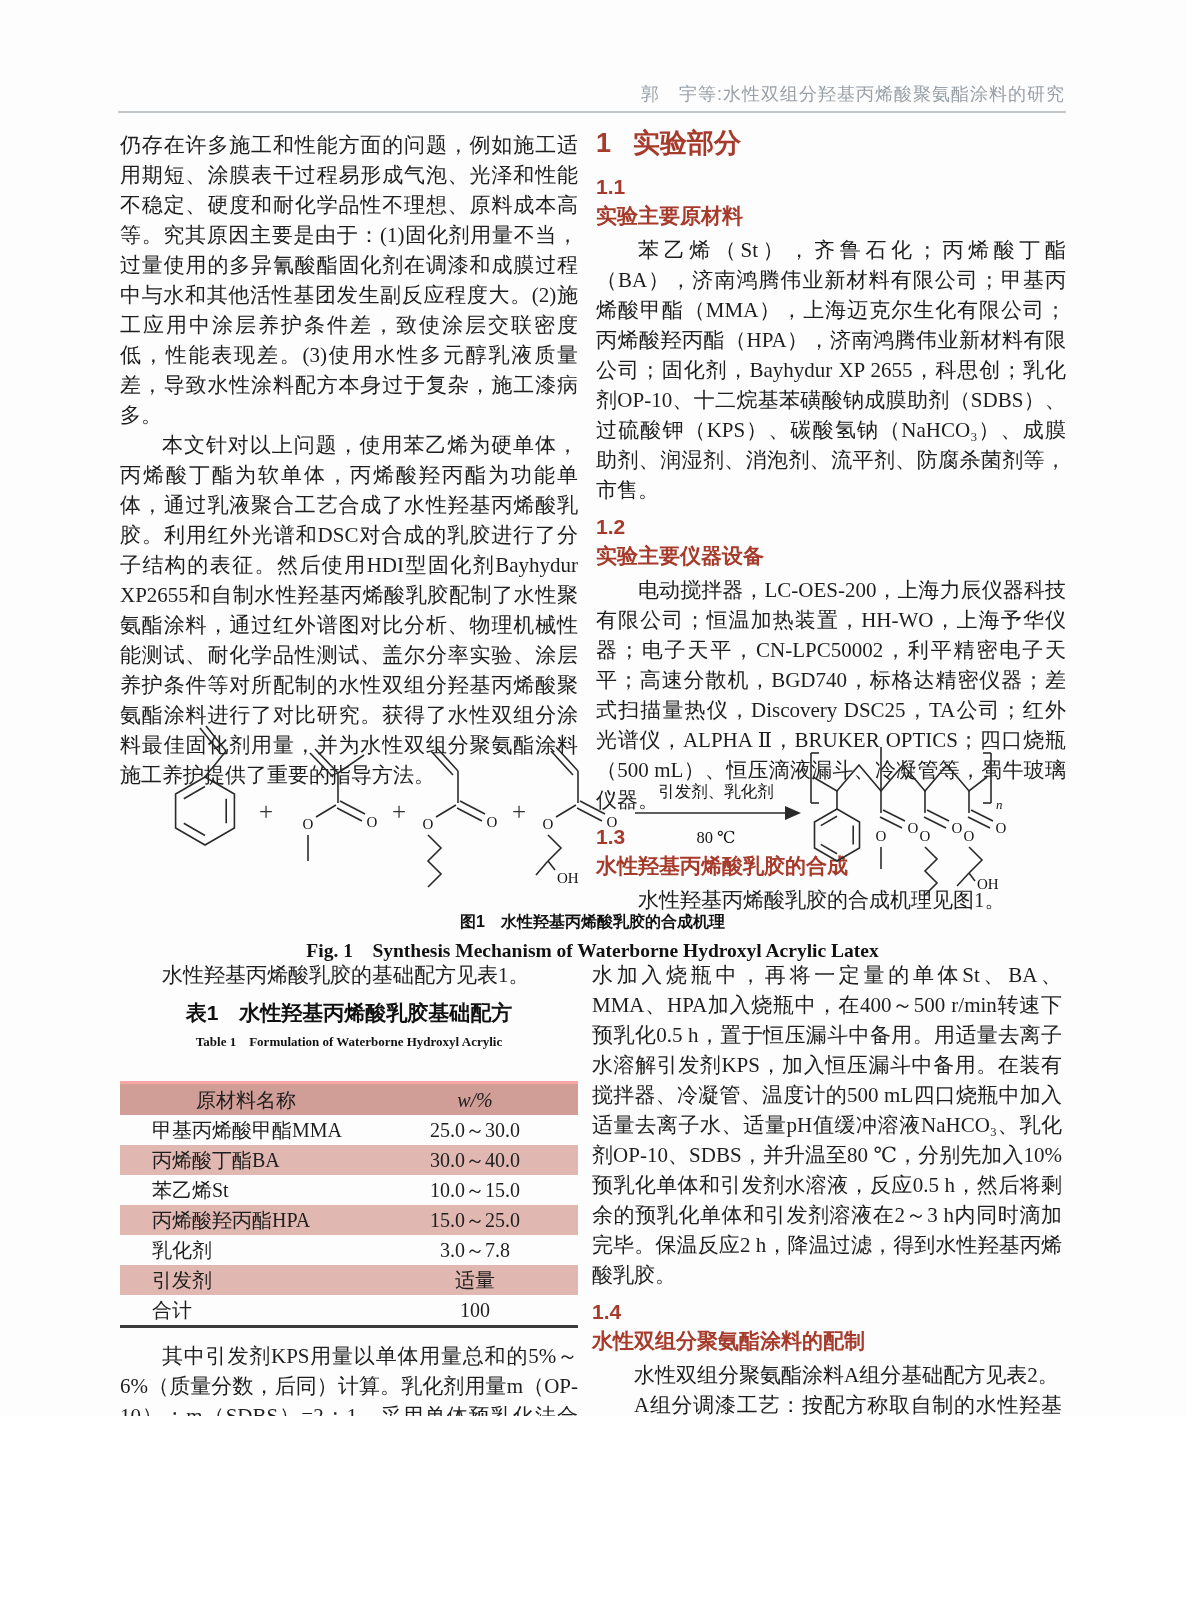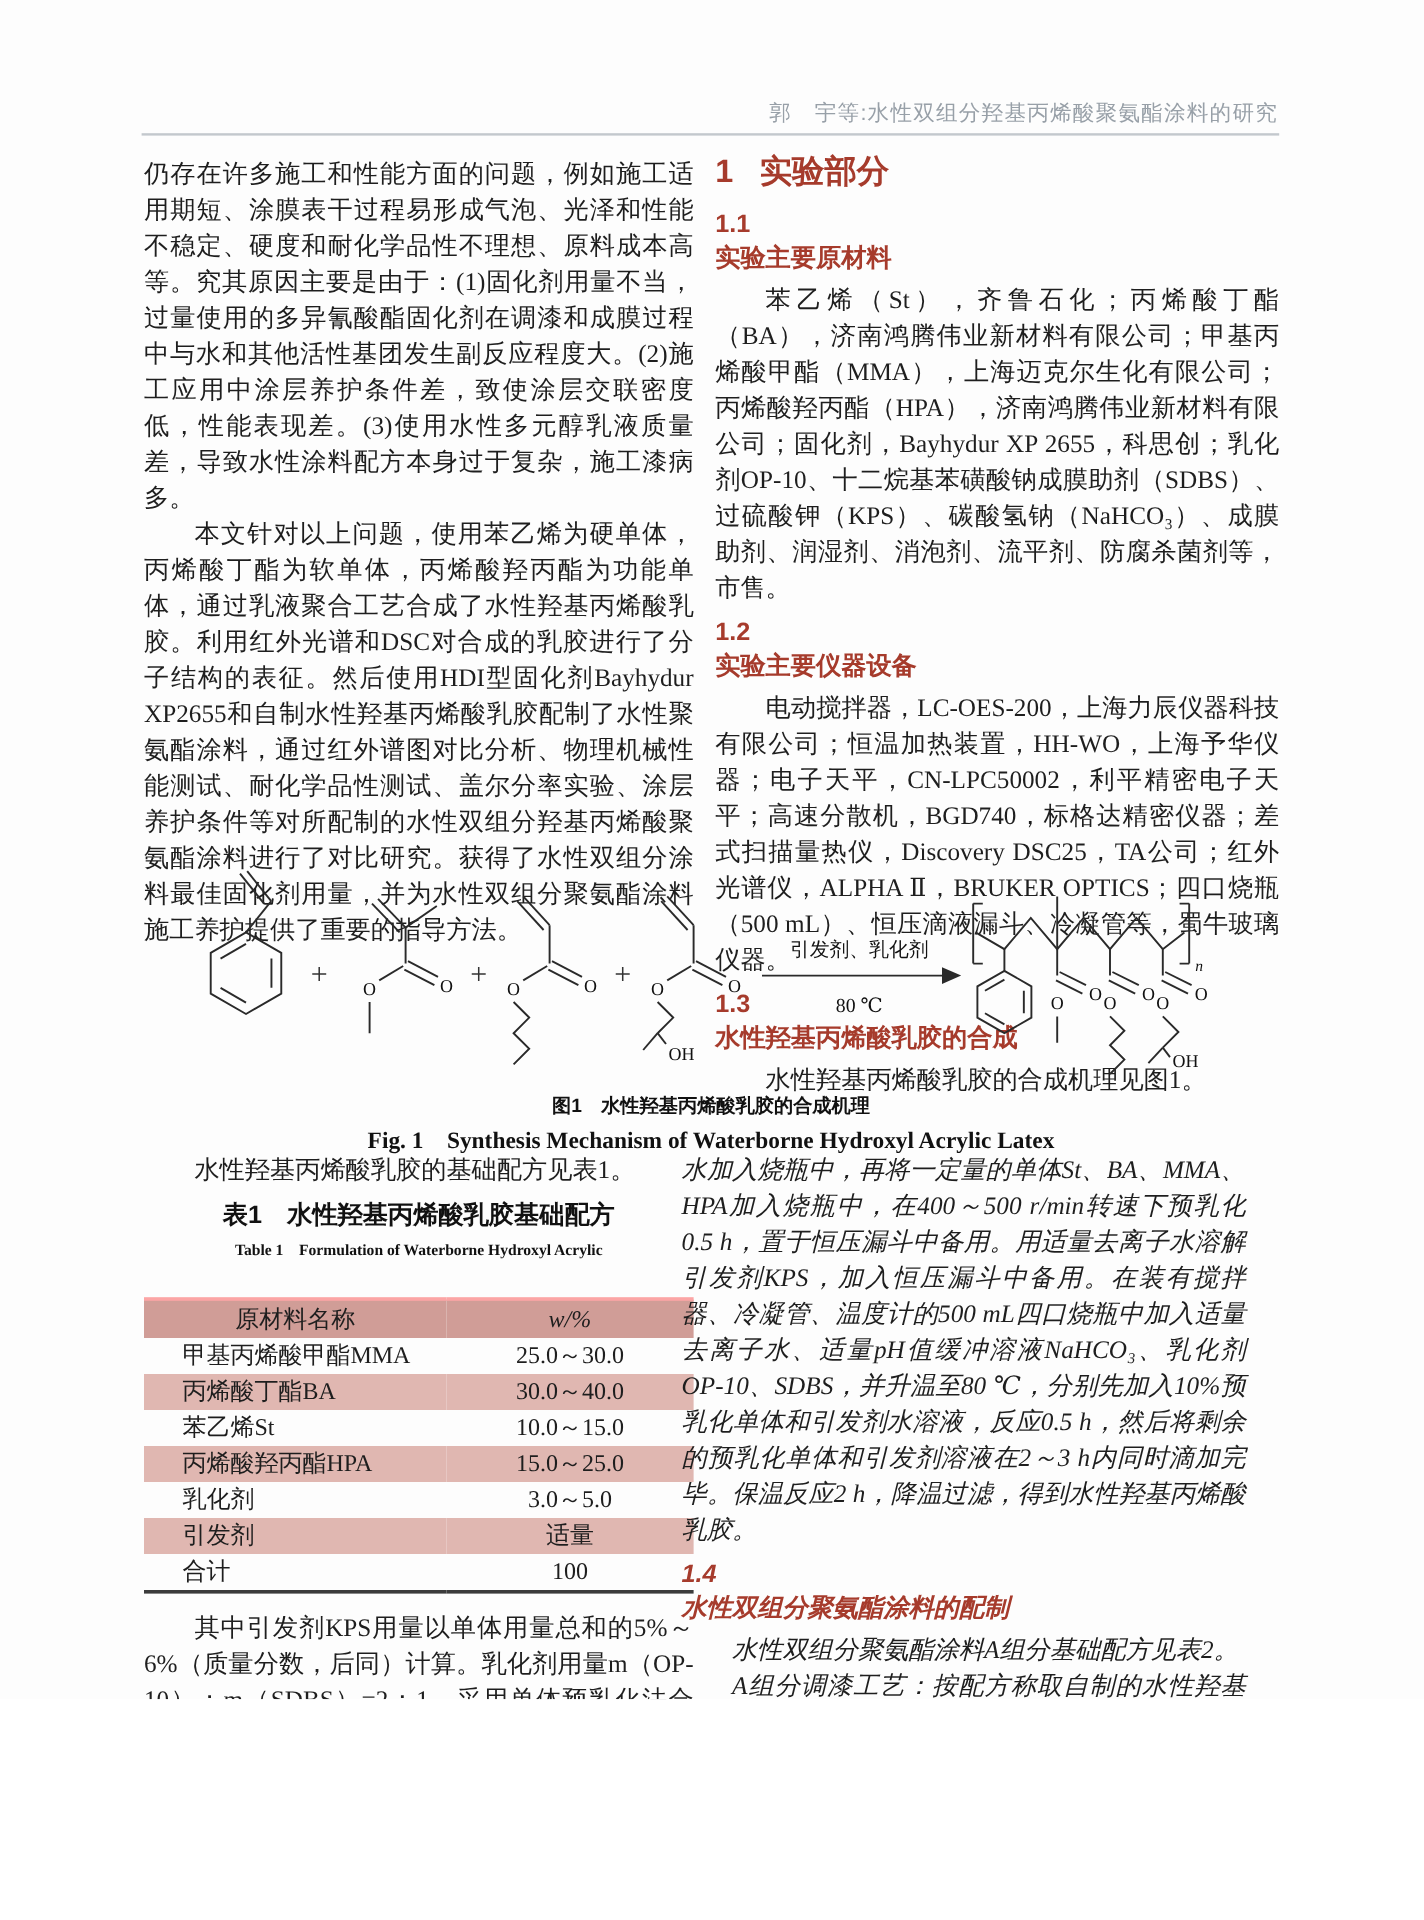--- a/index.html
+++ b/index.html
@@ -7,21 +7,21 @@
         font-family:"Liberation Serif","DejaVu Serif",serif;color:#1e1e1e;}
   
   #running-head{position:absolute;top:82px;right:122px;font-family:"Liberation Sans","DejaVu Sans",sans-serif;
         font-size:18px;color:#98a0a8;letter-spacing:1px;}
   #header-rule{position:absolute;left:118px;top:111px;width:948px;height:2px;background:#c3c8cd;}
   
   .col{position:absolute;font-size:21px;line-height:30px;text-align:justify;}
   #col-lt{left:120px;top:130px;width:458px;}
   #col-rt{left:596px;top:124px;width:470px;}
   #col-lb{left:120px;top:960px;width:458px;}
-  #col-rb{left:568px;top:960px;width:470px;font-style:italic;}
+  #col-rb{left:592px;top:960px;width:470px;}
   p{margin:0;}
   p.ind{text-indent:2em;}
   
   .h1{display:flex;align-items:baseline;font-family:"Liberation Sans","DejaVu Sans",sans-serif;
       font-weight:bold;color:#a63b2c;font-size:27px;margin:2px 0 12px 0;line-height:34px;}
   .h1 .num{margin-right:22px;}
   .h2{display:flex;align-items:baseline;font-family:"Liberation Sans","DejaVu Sans",sans-serif;
       font-weight:bold;color:#a63b2c;font-size:21px;margin:7px 0 5px 0;line-height:29px;flex-direction:column;}
   .h2 .num{margin-right:16px;}
   
@@ -221,21 +221,21 @@
           <tr>
             <td class="c-name">苯乙烯St</td>
             <td class="c-val">10.0～15.0</td>
           </tr>
           <tr style="background: rgb(224, 183, 177); border-radius: 15px;">
             <td class="c-name">丙烯酸羟丙酯HPA</td>
             <td class="c-val">15.0～25.0</td>
           </tr>
           <tr>
             <td class="c-name">乳化剂</td>
-            <td class="c-val">3.0～5.0</td>
+            <td class="c-val">3.0～7.8</td>
           </tr>
           <tr style="background: rgb(224, 183, 177);">
             <td class="c-name">引发剂</td>
             <td class="c-val">适量</td>
           </tr>
           <tr>
             <td class="c-name">合计</td>
             <td class="c-val">100</td>
           </tr>
         </tbody>

